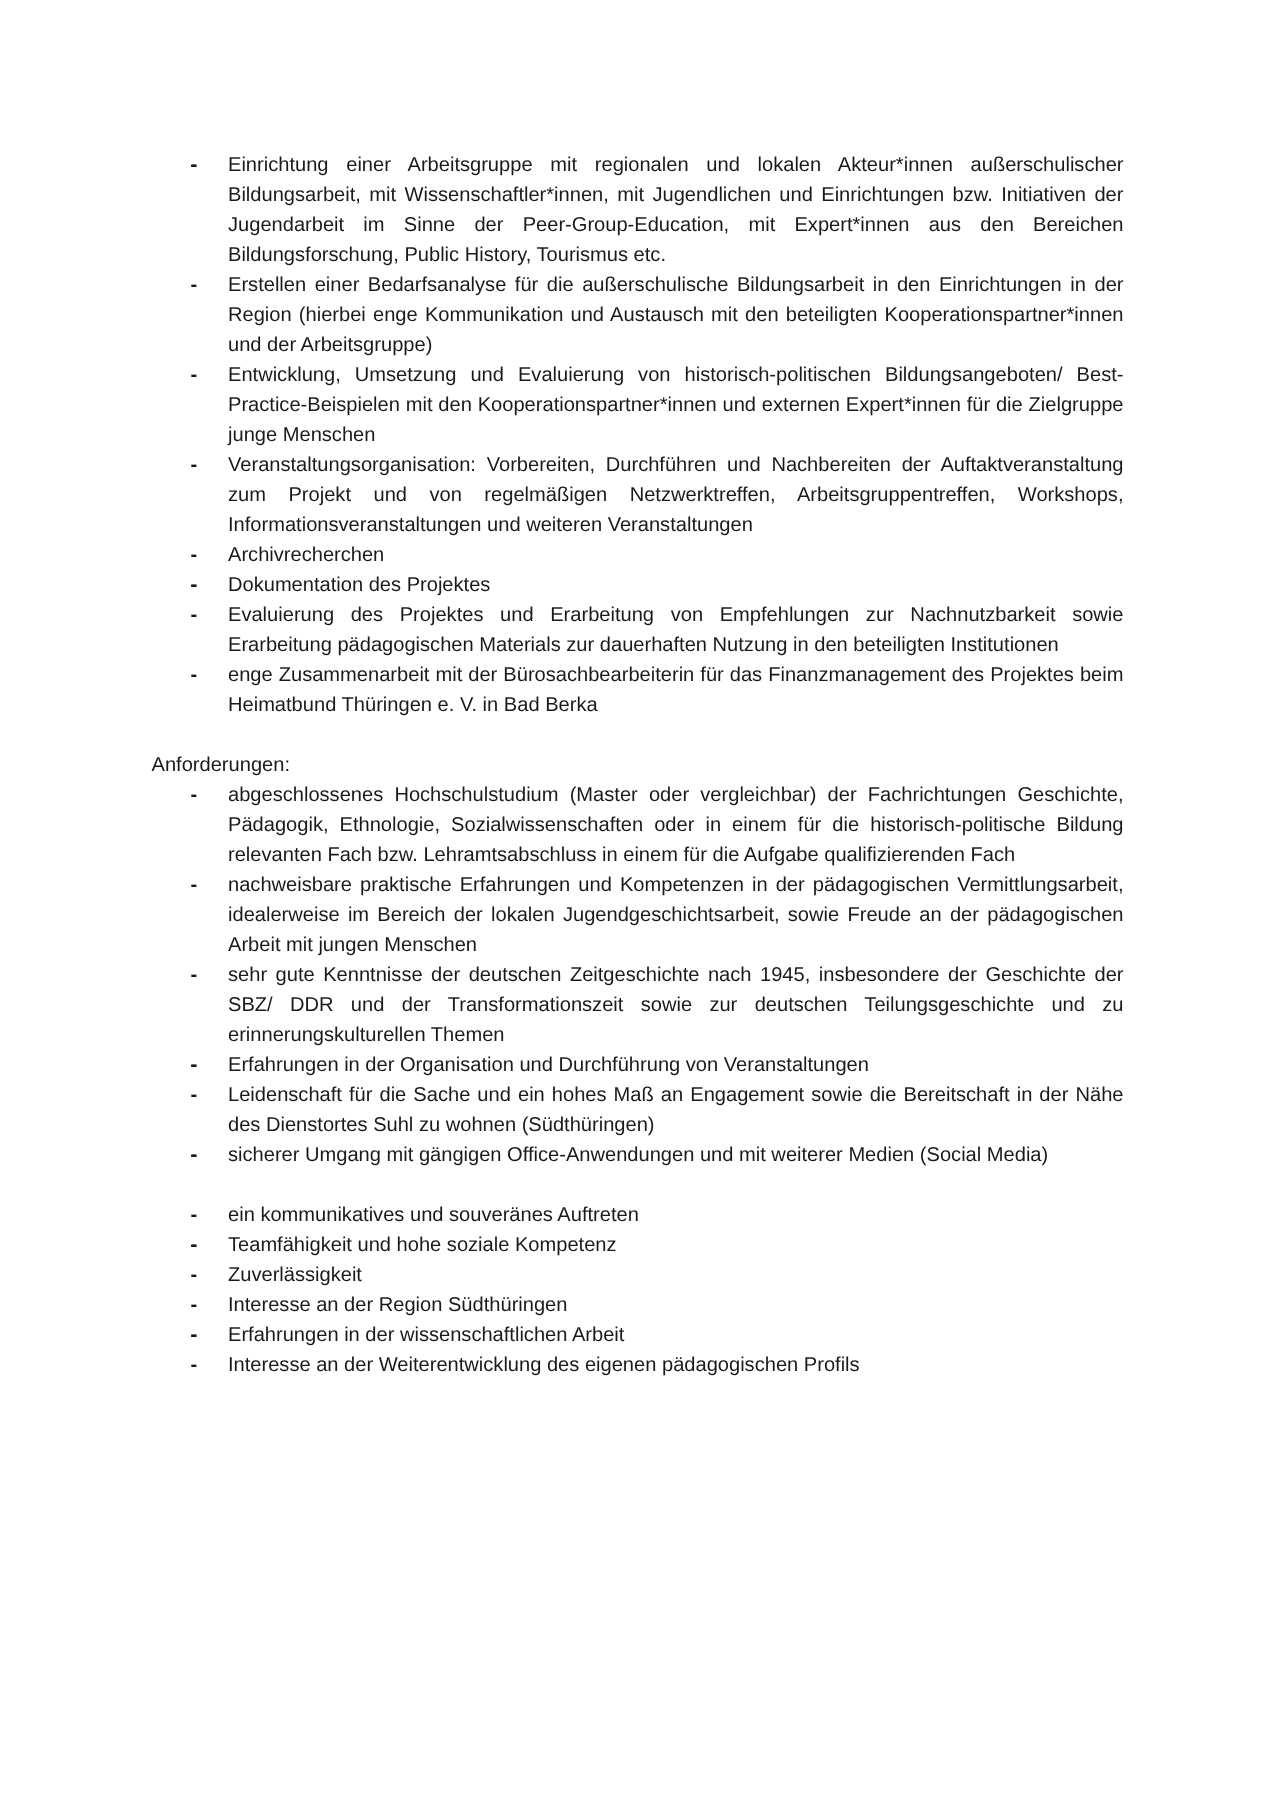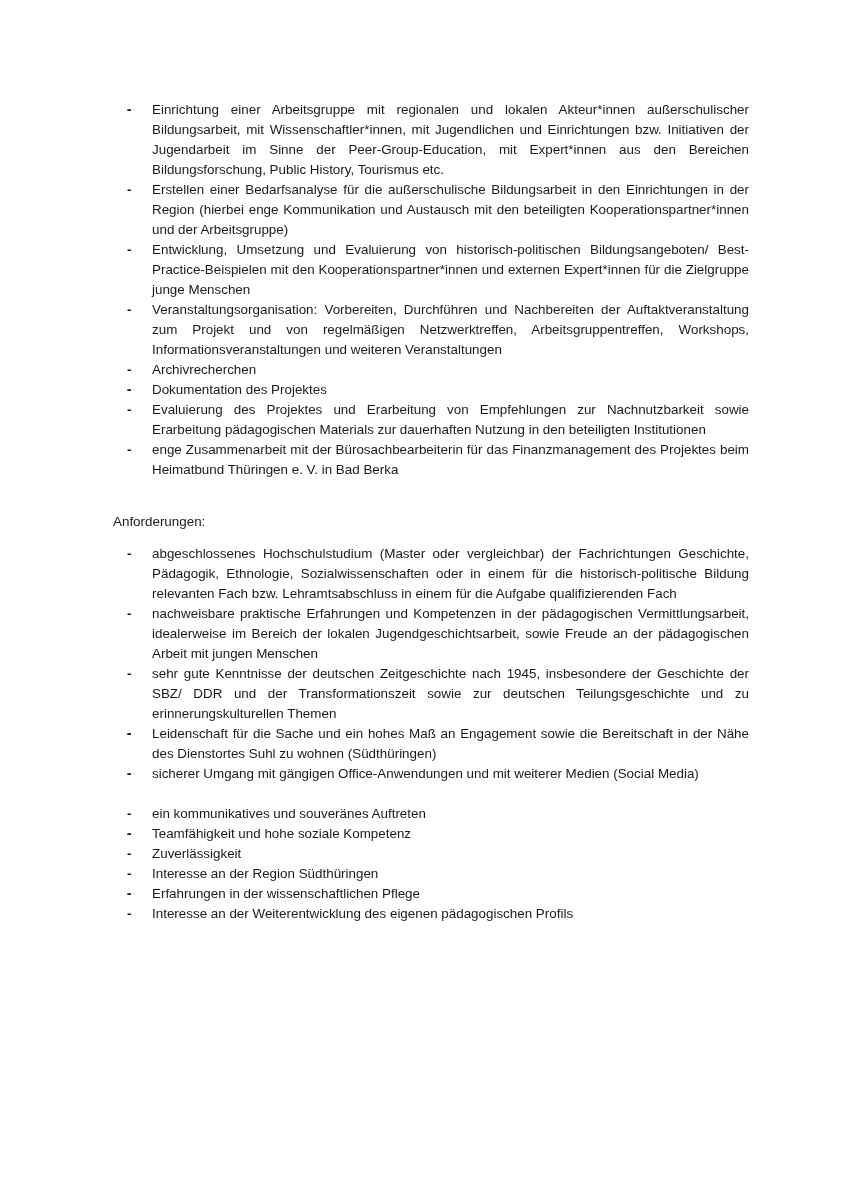--- a/index.html
+++ b/index.html
@@ -17,21 +17,21 @@
     font-size: 13.4px; line-height: 20px;
   }
   ul.dash-list { list-style: none; margin: 0; padding: 0; }
   ul.dash-list li {
     position: relative; padding-left: 51px; text-align: justify;
     text-align-last: left;
   }
   ul.dash-list li .dash {
     position: absolute; left: 26px; top: 0; font-weight: bold;
   }
-  .section-heading { margin: 12px; padding: 0; }
+  .section-heading { margin: 0; padding: 0; }
   .gap { height: 20px; }
 </style>
 </head>
 <body>
 
 <div class="page">
   <div class="content">
 
     <ul class="dash-list">
       <li><span class="dash">-</span></li>
@@ -47,33 +47,33 @@
     </ul>
 
     <div class="gap"></div>
 
     <p class="section-heading">Anforderungen:</p>
     <ul class="dash-list">
       <li><span class="dash">-</span><span>abgeschlossenes Hochschulstudium (Master oder vergleichbar) der Fachrichtungen Geschichte, Pädagogik, Ethnologie, Sozialwissenschaften oder in einem für die historisch-politische Bildung relevanten Fach bzw. Lehramtsabschluss in einem für die Aufgabe qualifizierenden Fach</span></li>
       <li><span class="dash">-</span><span>nachweisbare praktische Erfahrungen und Kompetenzen in der pädagogischen Vermittlungsarbeit, idealerweise im Bereich der lokalen Jugendgeschichtsarbeit, sowie Freude an der pädagogischen Arbeit mit jungen Menschen</span></li>
       <li><span class="dash">-</span><span>sehr gute Kenntnisse der deutschen Zeitgeschichte nach 1945, insbesondere der Geschichte der SBZ/ DDR und der Transformationszeit sowie zur deutschen Teilungsgeschichte und zu erinnerungskulturellen Themen</span></li>
       <li><span class="dash">-</span></li>
-      <li><span class="dash">-</span></li>
+      <li><span class="dash">-</span><span>Erfahrungen in der Organisation und Durchführung von Veranstaltungen</span></li>
       <li><span class="dash">-</span><span>Leidenschaft für die Sache und ein hohes Maß an Engagement sowie die Bereitschaft in der Nähe des Dienstortes Suhl zu wohnen (Südthüringen)</span></li>
       <li><span class="dash">-</span></li>
       <li><span class="dash">-</span><span>sicherer Umgang mit gängigen Office-Anwendungen und mit weiterer Medien (Social Media)</span></li>
     </ul>
 
     <div class="gap"></div>
 
     <ul class="dash-list">
       <li><span class="dash">-</span><span>ein kommunikatives und souveränes Auftreten</span></li>
       <li><span class="dash">-</span></li>
       <li><span class="dash">-</span><span>Teamfähigkeit und hohe soziale Kompetenz</span></li>
       <li><span class="dash">-</span><span>Zuverlässigkeit</span></li>
       <li><span class="dash">-</span><span>Interesse an der Region Südthüringen</span></li>
       <li><span class="dash">-</span></li>
-      <li><span class="dash">-</span><span>Erfahrungen in der wissenschaftlichen Pflege</span></li>
+      <li><span class="dash">-</span><span>Erfahrungen in der wissenschaftlichen Arbeit</span></li>
       <li><span class="dash">-</span><span>Interesse an der Weiterentwicklung des eigenen pädagogischen Profils</span></li>
     </ul>
 
   </div>
 </div>
 
 </body></html>

